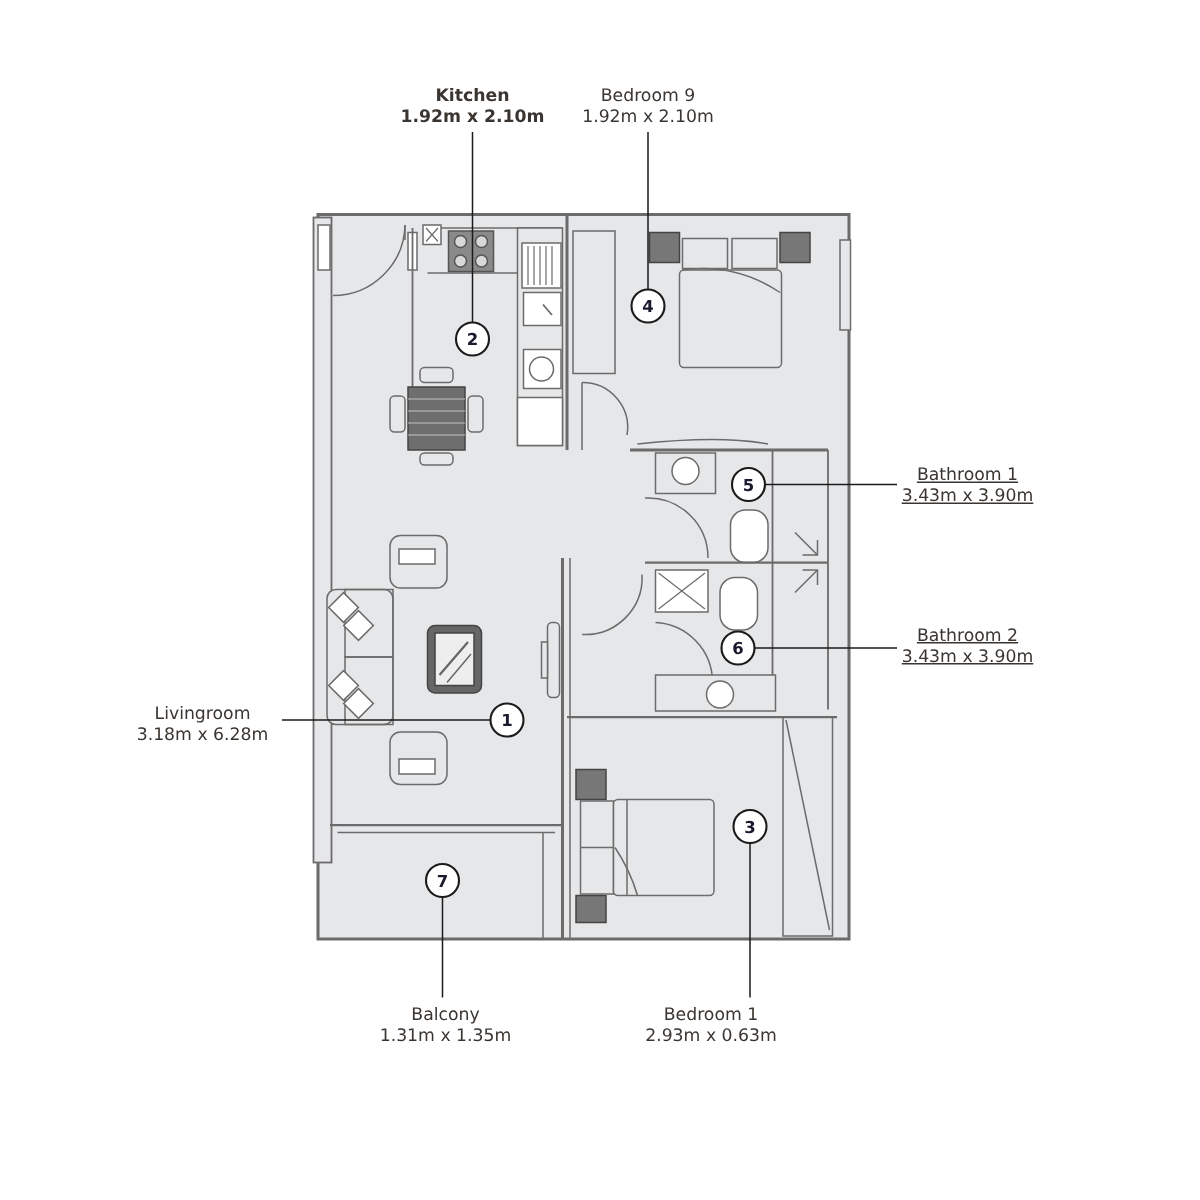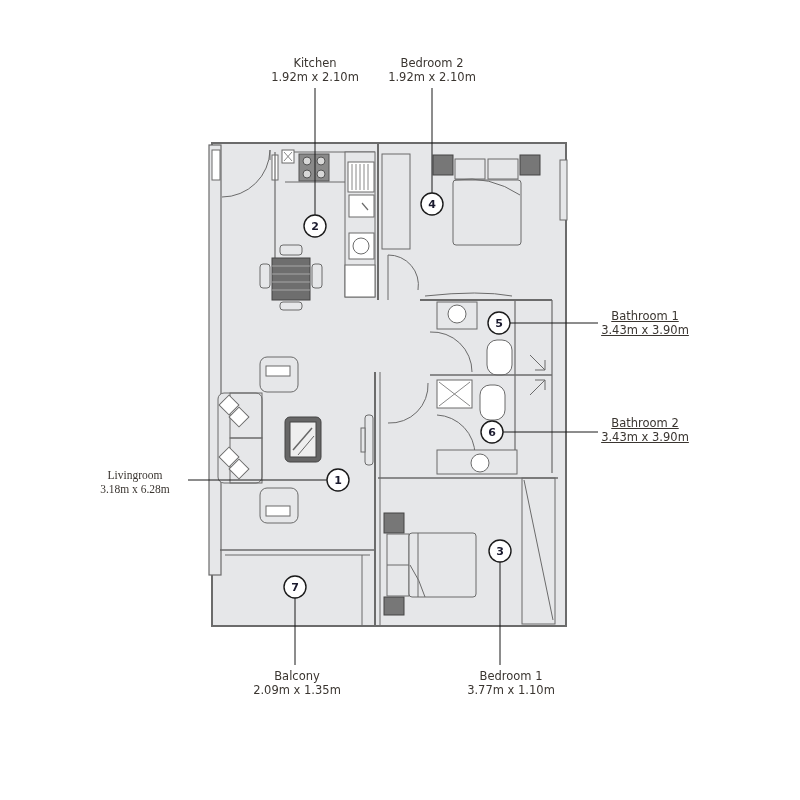--- a/index.html
+++ b/index.html
@@ -169,40 +169,40 @@
   <g>
     <circle cx="492" cy="432" r="11" fill="#fff" stroke="#1a1a1a" stroke-width="1.4"></circle>
     <text class="marker-text" x="492" y="436" text-anchor="middle">6</text>
   </g>
   <g>
     <circle cx="295" cy="587" r="11" fill="#fff" stroke="#1a1a1a" stroke-width="1.4"></circle>
     <text class="marker-text" x="295" y="591" text-anchor="middle">7</text>
   </g>
 </svg>
 
-<div class="label" style="left:250px;top:56px;width:130px;">
+<div class="label" style="left:250px;top:56px;width:130px;font-weight:bold;">
   <span class="name">Kitchen</span>
   <span class="dim">1.92m x 2.10m</span>
 </div>
 <div class="label" style="left:367px;top:56px;width:130px;">
-  <span class="name">Bedroom 2</span>
+  <span class="name">Bedroom 9</span>
   <span class="dim">1.92m x 2.10m</span>
 </div>
 <div class="label" style="left:580px;top:309px;width:130px;text-decoration:underline;">
   <span class="name">Bathroom 1</span>
   <span class="dim">3.43m x 3.90m</span>
 </div>
 <div class="label" style="left:580px;top:416px;width:130px;text-decoration:underline;">
   <span class="name">Bathroom 2</span>
   <span class="dim">3.43m x 3.90m</span>
 </div>
-<div class="label" style="left:70px;top:468px;width:130px;font-family:Liberation Serif, serif;">
+<div class="label" style="left:70px;top:468px;width:130px;">
   <span class="name">Livingroom</span>
   <span class="dim">3.18m x 6.28m</span>
 </div>
 <div class="label" style="left:232px;top:669px;width:130px;">
   <span class="name">Balcony</span>
-  <span class="dim">2.09m x 1.35m</span>
-</div>
-<div class="label" style="left:446px;top:669px;width:130px;">
+  <span class="dim">1.31m x 1.35m</span>
+</div>
+<div class="label" style="left:409px;top:669px;width:130px;">
   <span class="name">Bedroom 1</span>
-  <span class="dim">3.77m x 1.10m</span>
+  <span class="dim">2.93m x 0.63m</span>
 </div>
 
 </body></html>

